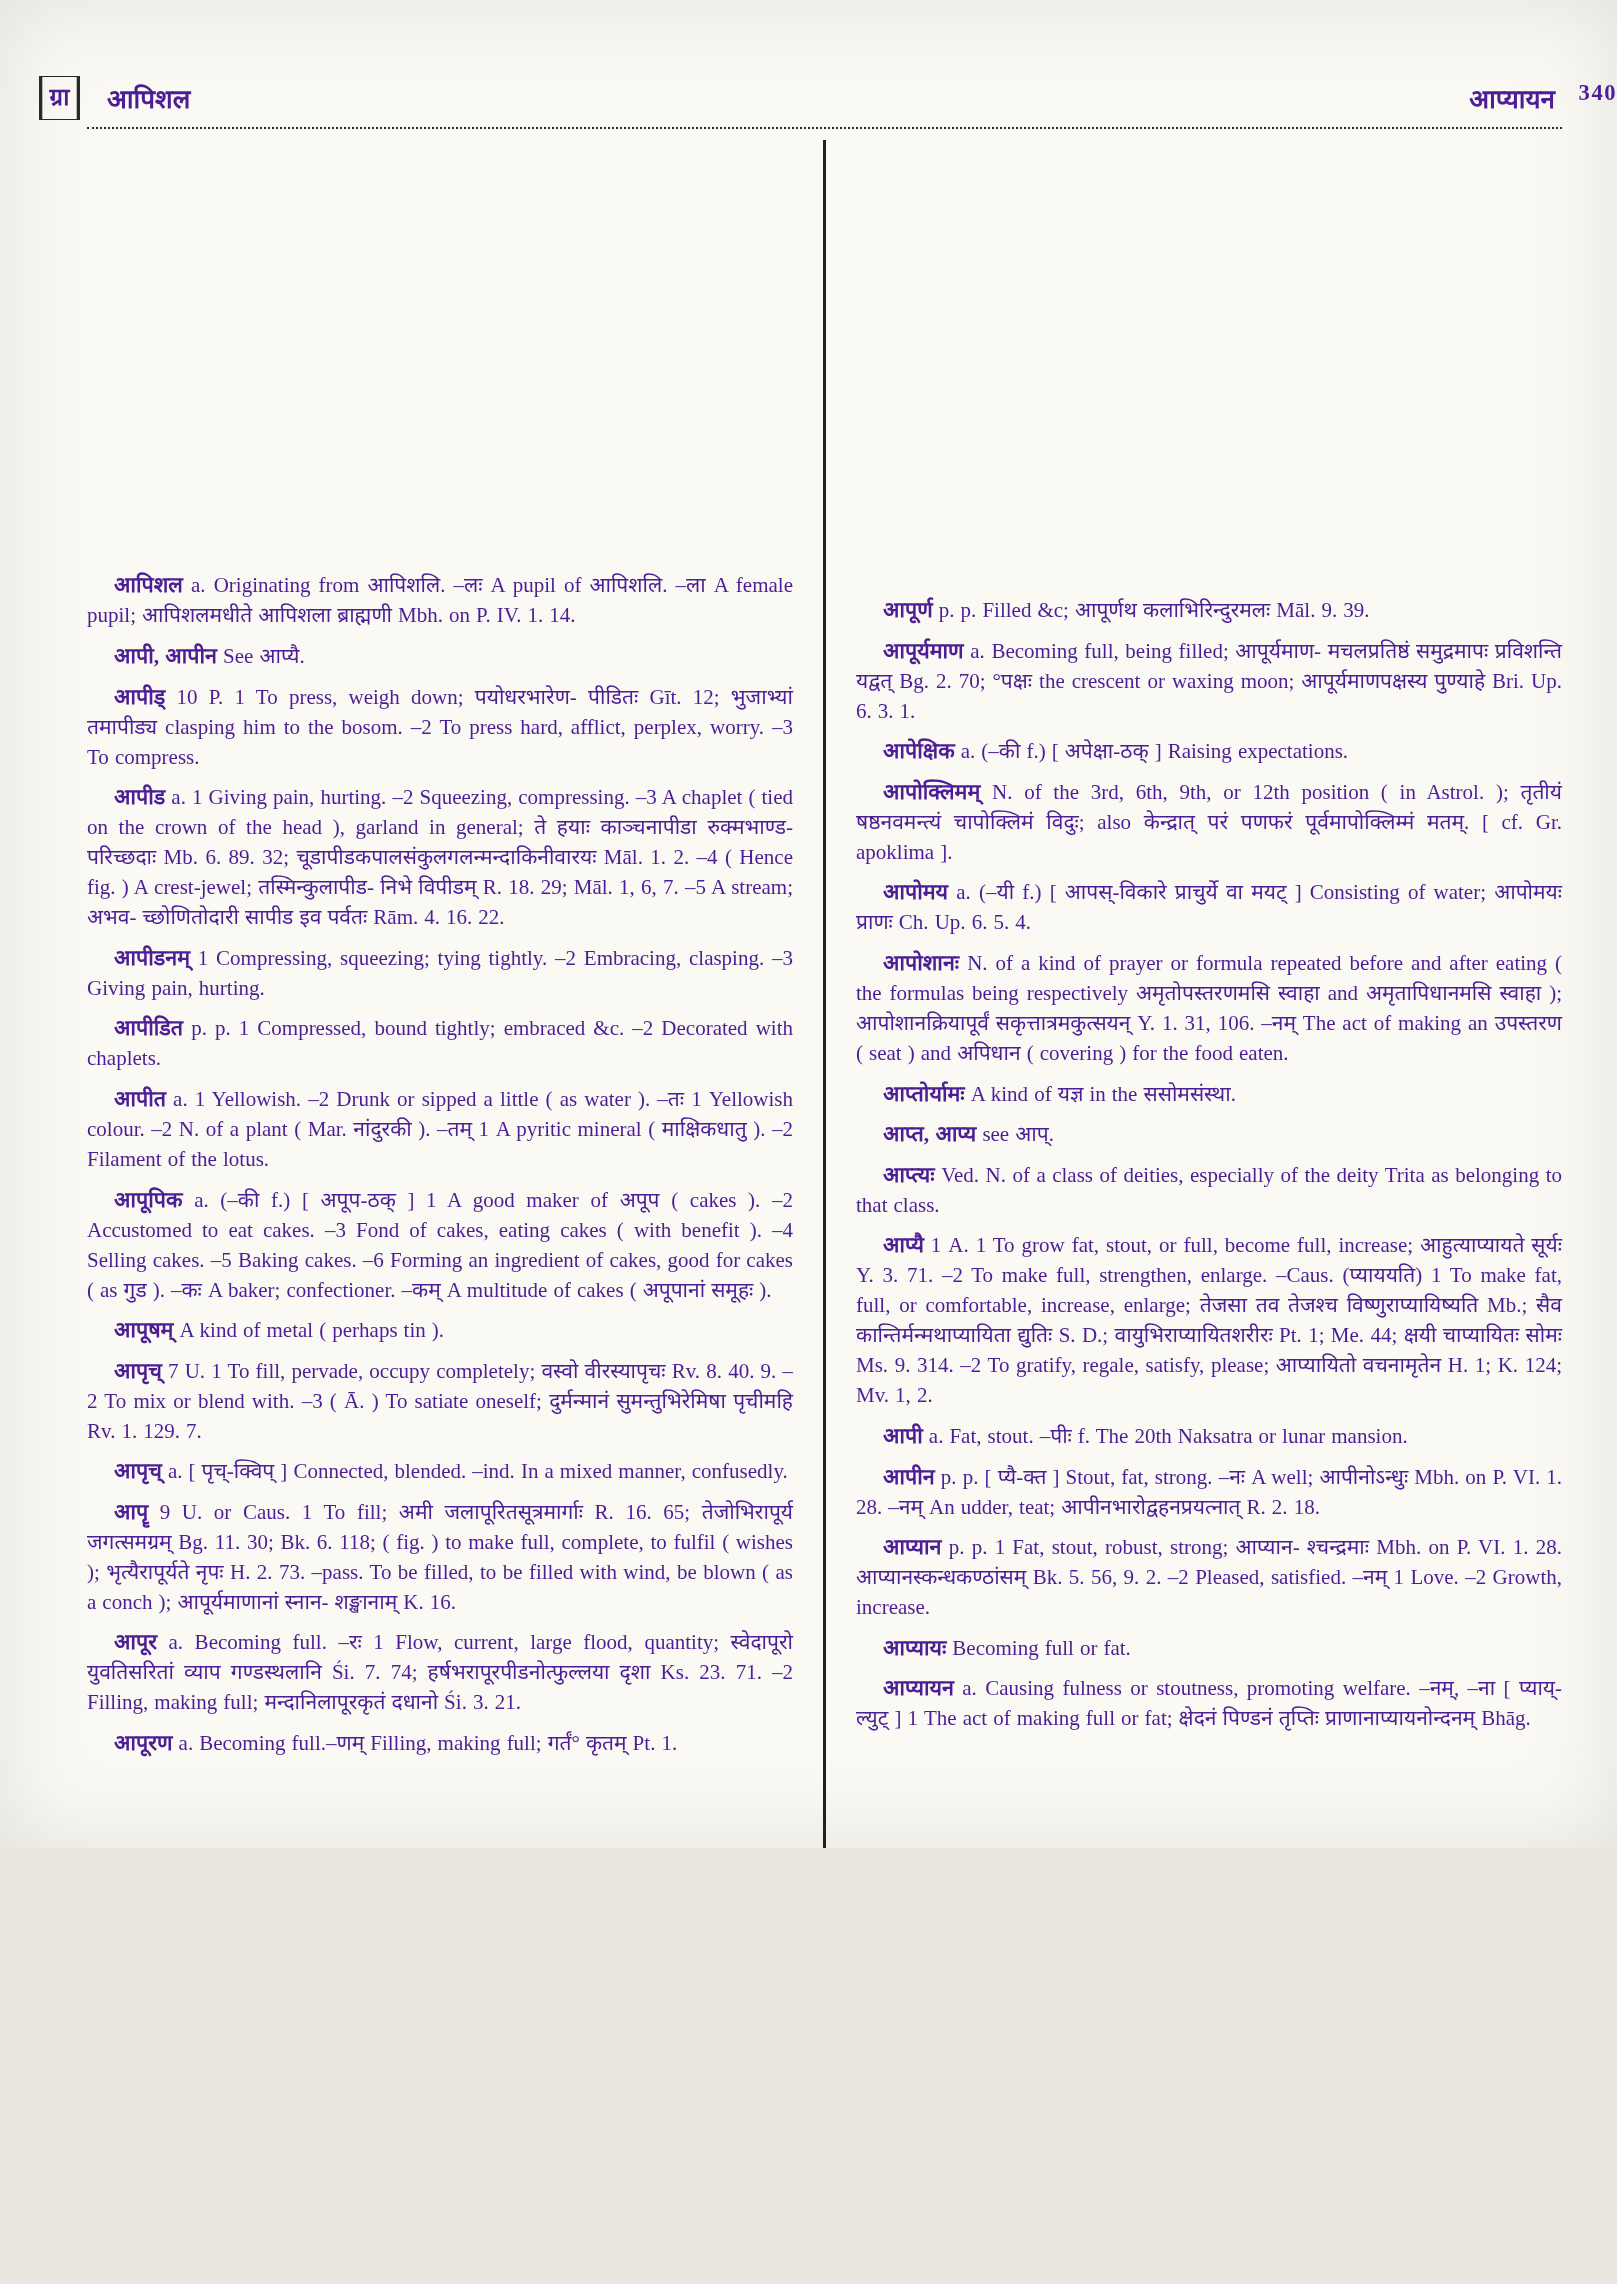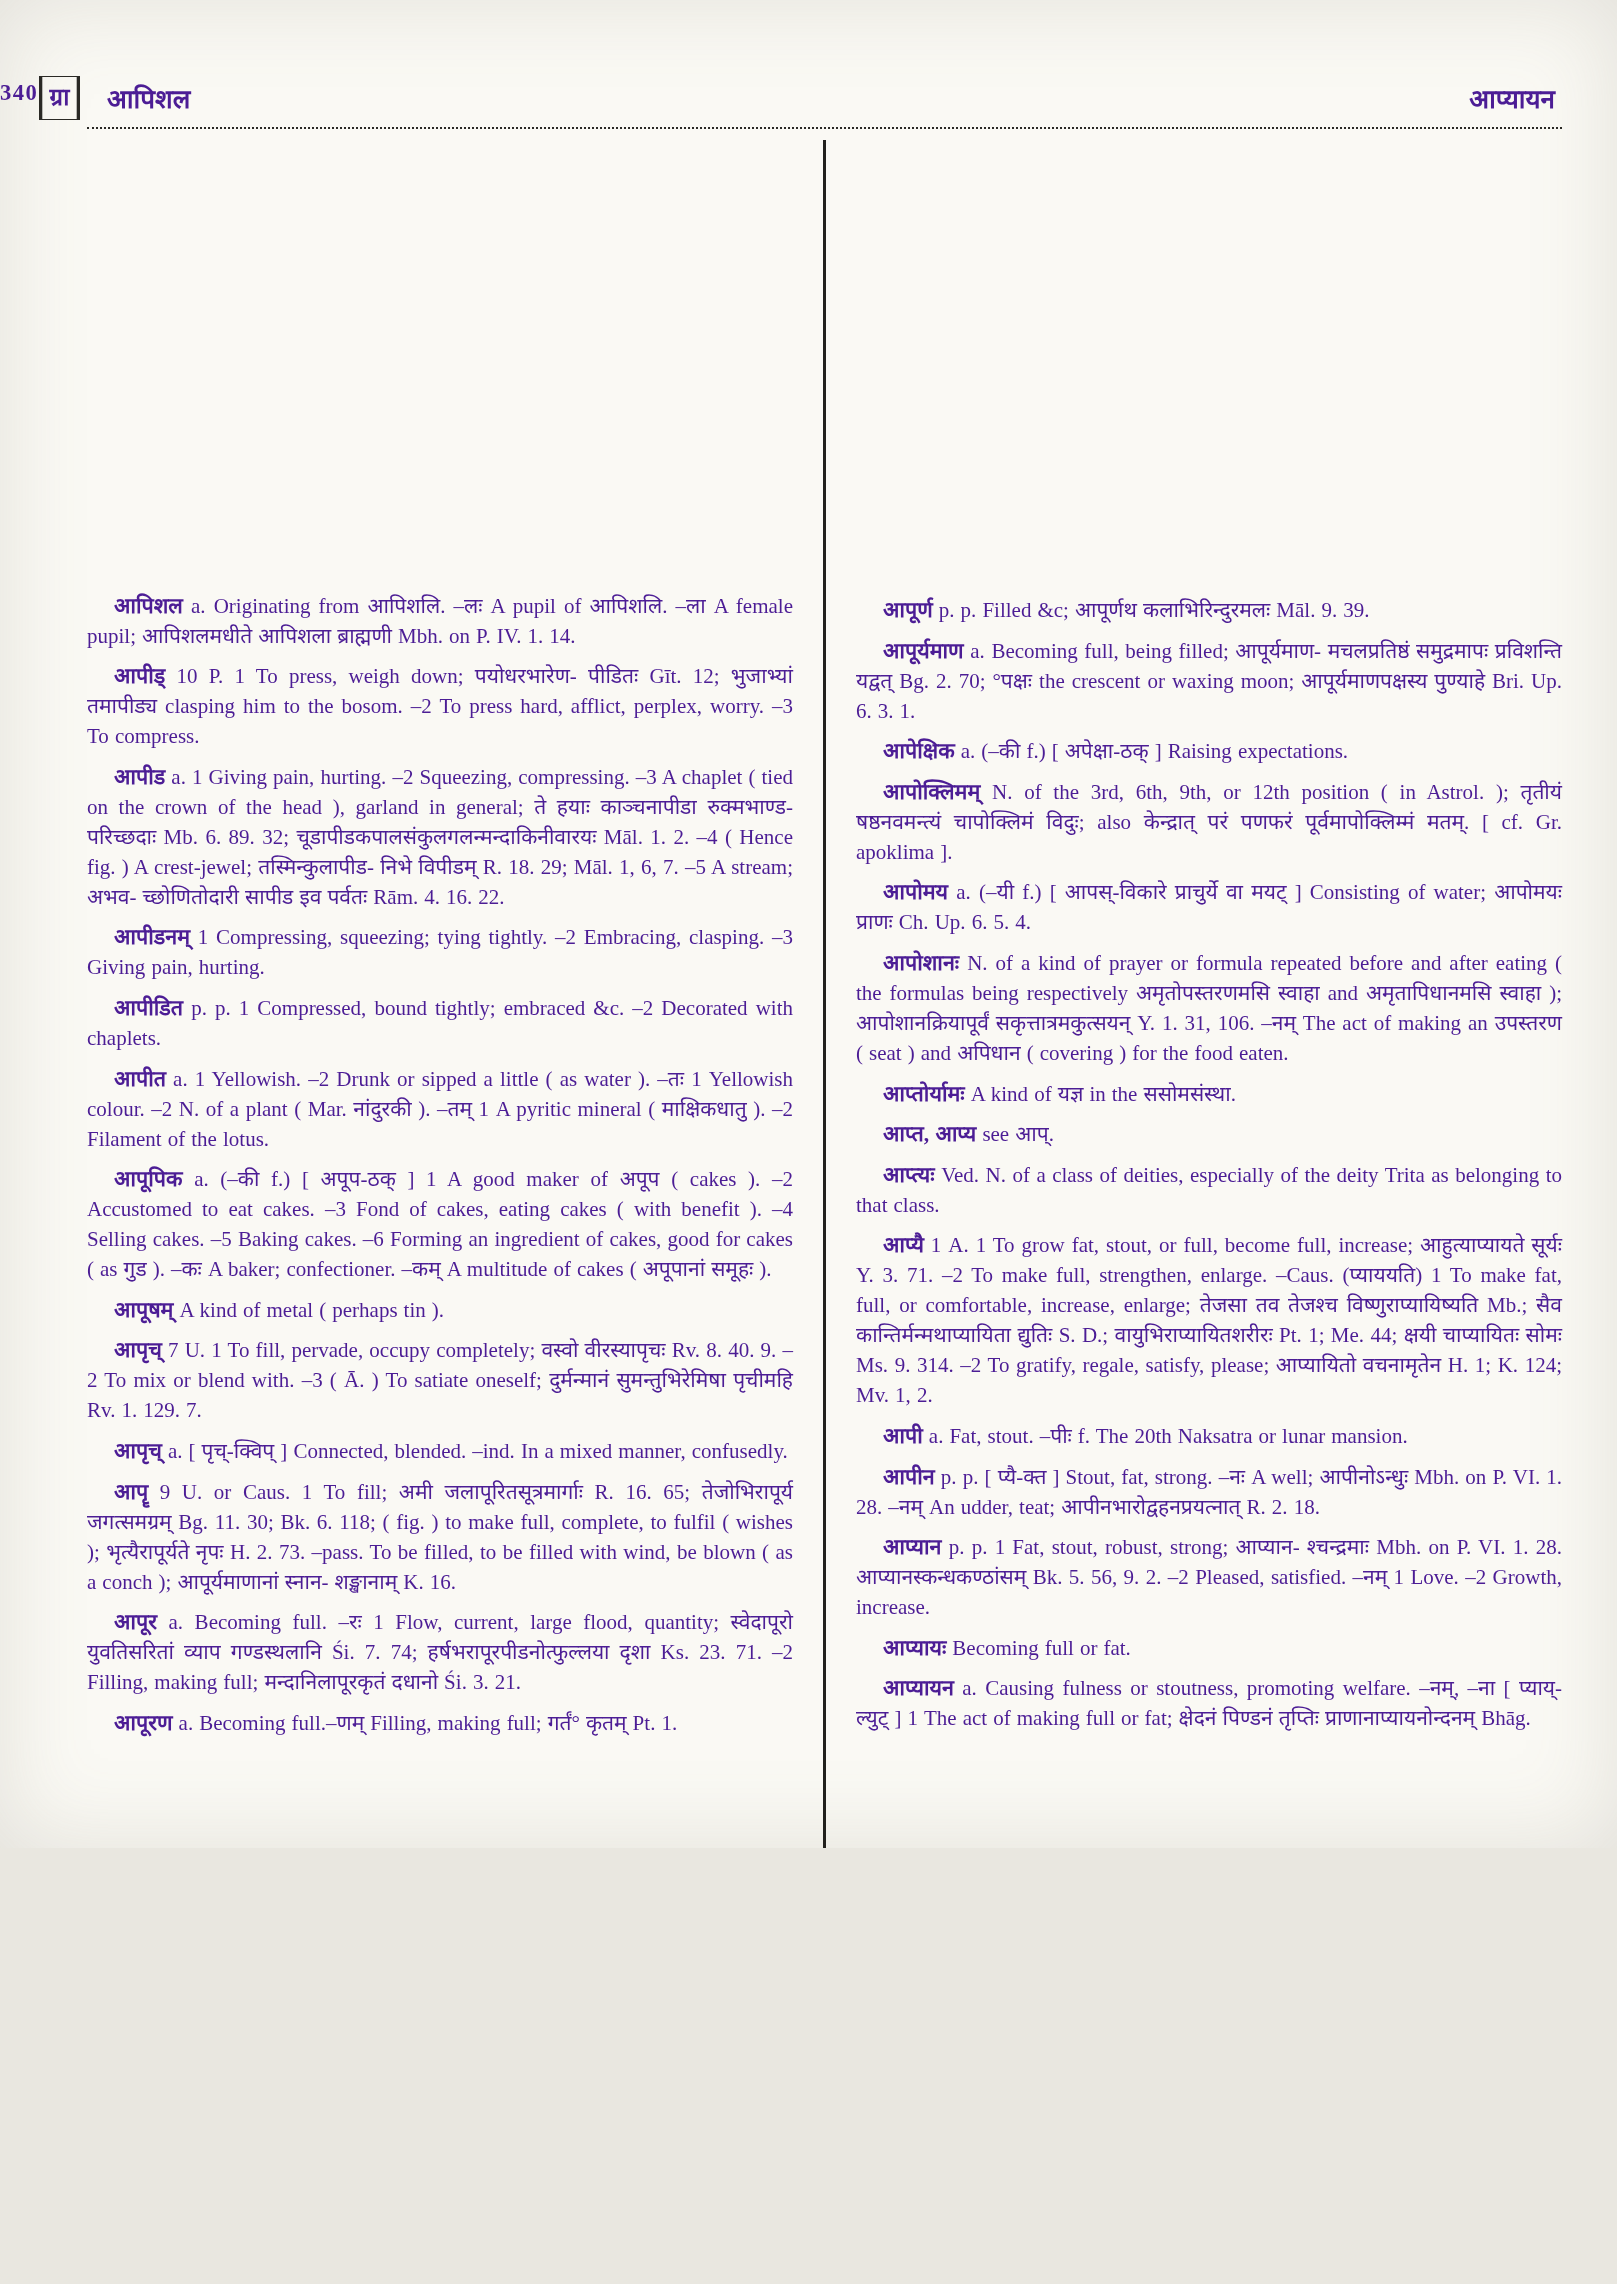--- a/index.html
+++ b/index.html
@@ -42,21 +42,21 @@
     position: absolute;
     left: 107px;
     top: 6px;
     font-size: 26px;
     font-weight: bold;
   }
   .hdr-center {
     position: absolute;
     left: 0;
     width: 100%;
-    text-align: left;
+    text-align: right;
     top: 6px;
     font-size: 22.6px;
     font-weight: bold;
     letter-spacing: 1.5px;
   }
   .hdr-right {
     position: absolute;
     right: 62px;
     top: 6px;
     font-size: 26px;
@@ -114,20 +114,21 @@
     <div class="hdr-left">आपिशल</div>
     <div class="hdr-center">340</div>
     <div class="hdr-right">आप्यायन</div>
   </header>
 
   <div class="rule"></div>
 
   <main class="columns">
     <section class="col" id="col-left">
         <p class="entry"><span class="head">आपिशल</span> a. Originating from आपिशलि. –लः A pupil of आपिशलि. –ला A female pupil; आपिशलमधीते आपिशला ब्राह्मणी Mbh. on P. IV. 1. 14.</p>
+        <p class="entry"><span class="head">आपी, आपीन</span> See आप्यै.</p>
         <p class="entry"><span class="head">आपीड्</span> 10 P. 1 To press, weigh down; पयोधरभारेण- पीडितः Gīt. 12; भुजाभ्यां तमापीड्य clasping him to the bosom. –2 To press hard, afflict, perplex, worry. –3 To compress.</p>
         <p class="entry"><span class="head">आपीड</span> a. 1 Giving pain, hurting. –2 Squeezing, compressing. –3 A chaplet ( tied on the crown of the head ), garland in general; ते हयाः काञ्चनापीडा रुक्मभाण्ड- परिच्छदाः Mb. 6. 89. 32; चूडापीडकपालसंकुलगलन्मन्दाकिनीवारयः Māl. 1. 2. –4 ( Hence fig. ) A crest-jewel; तस्मिन्कुलापीड- निभे विपीडम् R. 18. 29; Māl. 1, 6, 7. –5 A stream; अभव- च्छोणितोदारी सापीड इव पर्वतः Rām. 4. 16. 22.</p>
         <p class="entry"><span class="head">आपीडनम्</span> 1 Compressing, squeezing; tying tightly. –2 Embracing, clasping. –3 Giving pain, hurting.</p>
         <p class="entry"><span class="head">आपीडित</span> p. p. 1 Compressed, bound tightly; embraced &amp;c. –2 Decorated with chaplets.</p>
         <p class="entry"><span class="head">आपीत</span> a. 1 Yellowish. –2 Drunk or sipped a little ( as water ). –तः 1 Yellowish colour. –2 N. of a plant ( Mar. नांदुरकी ). –तम् 1 A pyritic mineral ( माक्षिकधातु ). –2 Filament of the lotus.</p>
         <p class="entry"><span class="head">आपूपिक</span> a. (–की f.) [ अपूप-ठक् ] 1 A good maker of अपूप ( cakes ). –2 Accustomed to eat cakes. –3 Fond of cakes, eating cakes ( with benefit ). –4 Selling cakes. –5 Baking cakes. –6 Forming an ingredient of cakes, good for cakes ( as गुड ). –कः A baker; confectioner. –कम् A multitude of cakes ( अपूपानां समूहः ).</p>
         <p class="entry"><span class="head">आपूषम्</span> A kind of metal ( perhaps tin ).</p>
         <p class="entry"><span class="head">आपृच्</span> 7 U. 1 To fill, pervade, occupy completely; वस्वो वीरस्यापृचः Rv. 8. 40. 9. –2 To mix or blend with. –3 ( Ā. ) To satiate oneself; दुर्मन्मानं सुमन्तुभिरेमिषा पृचीमहि Rv. 1. 129. 7.</p>
         <p class="entry"><span class="head">आपृच्</span> a. [ पृच्-क्विप् ] Connected, blended. –ind. In a mixed manner, confusedly.</p>
         <p class="entry"><span class="head">आपॄ</span> 9 U. or Caus. 1 To fill; अमी जलापूरितसूत्रमार्गाः R. 16. 65; तेजोभिरापूर्य जगत्समग्रम् Bg. 11. 30; Bk. 6. 118; ( fig. ) to make full, complete, to fulfil ( wishes ); भृत्यैरापूर्यते नृपः H. 2. 73. –pass. To be filled, to be filled with wind, be blown ( as a conch ); आपूर्यमाणानां स्नान- शङ्खानाम् K. 16.</p>

